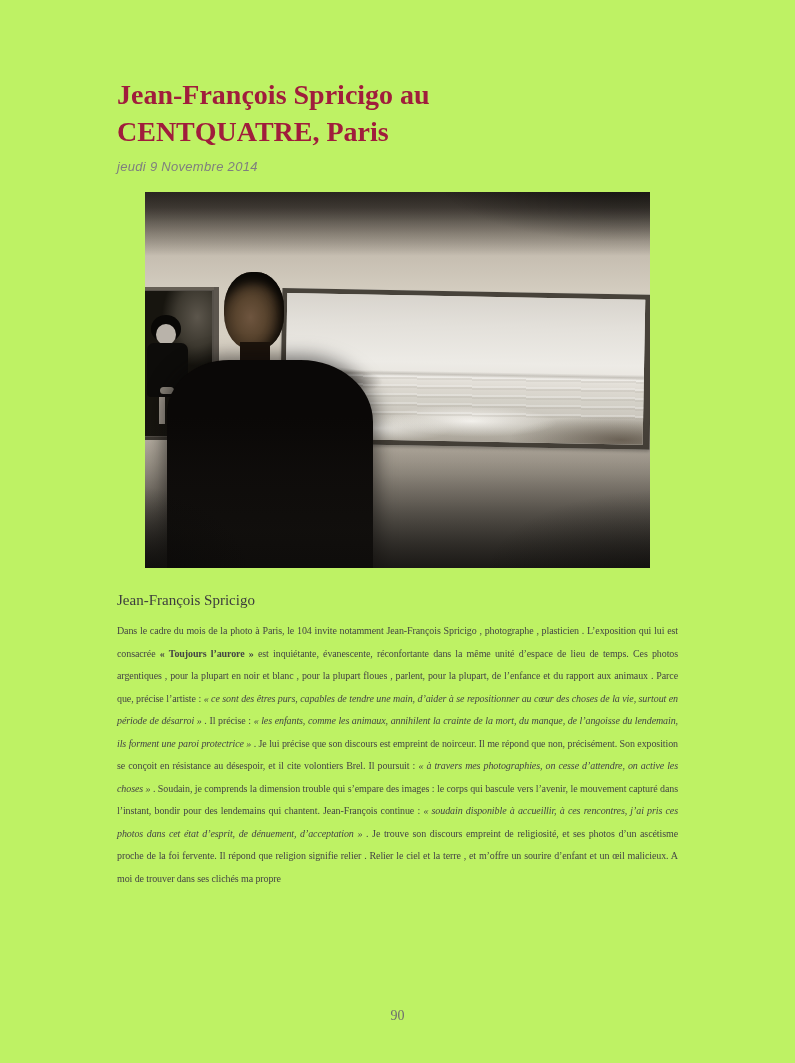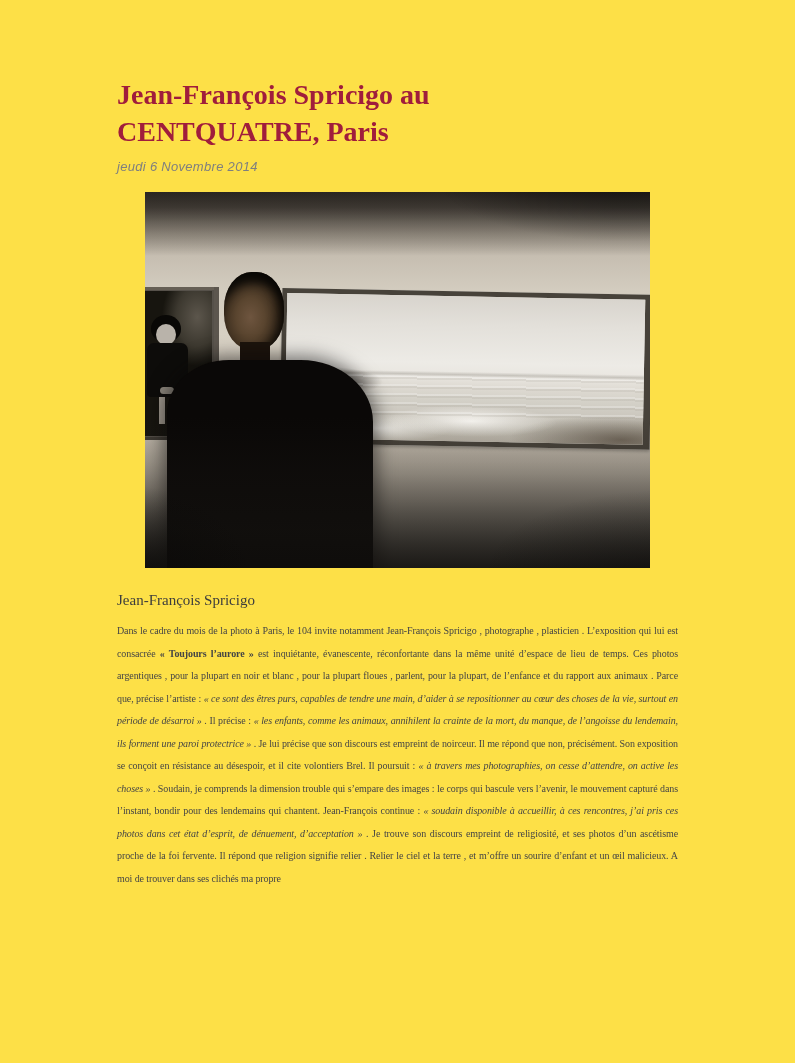--- a/index.html
+++ b/index.html
@@ -1,19 +1,19 @@
 <!DOCTYPE html>
 <html lang="fr"><head>
 <meta charset="utf-8">
 <style>
   html,body{margin:0;padding:0;background:#ffffff;}
   .page{
     position:relative;
     width:795px;height:1063px;
-    background:#fde047;
+    background:#bef264;
     overflow:hidden;
     font-family:"Liberation Serif", serif;
   }
 
   
   .title{
     position:absolute;left:117px;top:76px;width:520px;
     font-family:"Liberation Serif", serif;
     font-weight:bold;font-size:28px;line-height:37px;
     color:#a01d3c;margin:0;
@@ -130,21 +130,21 @@
     text-align:center;font-size:14px;color:#6e6e6e;
   }
 </style>
 </head>
 <body>
 
 <div class="page">
 
   <h1 class="title">Jean-François Spricigo au CENTQUATRE, Paris</h1>
 
-  <div class="date">jeudi 6 Novembre 2014</div>
+  <div class="date">jeudi 9 Novembre 2014</div>
 
   <div class="photo" title="Jean-François Spricigo posant devant deux photographies encadrées en noir et blanc : un portrait de fillette à gauche et un paysage marin panoramique à droite">
     <div class="frame-left">
       <div class="frame-left-inner">
         <div class="girl-hair"></div>
         <div class="girl-face"></div>
         <div class="girl-dress"></div>
         <div class="girl-hands"></div>
         <div class="girl-leg-a"></div>
         <div class="girl-leg-b"></div>
@@ -163,14 +163,15 @@
     </div>
 
     <div class="shade-top"></div>
     <div class="shade-bottom"></div>
   </div>
 
   <div class="caption">Jean-François Spricigo</div>
 
   <p class="body-text"><span class="run-normal">Dans le cadre du mois de la photo à Paris, le 104 invite notamment Jean-François Spricigo , photographe , plasticien . L’exposition qui lui est consacrée </span><span class="run-bold">« Toujours l’aurore »</span><span class="run-normal"> est inquiétante, évanescente, réconfortante dans la même unité d’espace de lieu de temps. Ces photos argentiques , pour la plupart en noir et blanc , pour la plupart floues , parlent, pour la plupart, de l’enfance et du rapport aux animaux . Parce que, précise l’artiste : </span><span class="run-italic">« ce sont des êtres purs, capables de tendre une main, d’aider à se repositionner au cœur des choses de la vie, surtout en période de désarroi »</span><span class="run-normal"> . Il précise : </span><span class="run-italic">« les enfants, comme les animaux, annihilent la crainte de la mort, du manque, de l’angoisse du lendemain, ils forment une paroi protectrice »</span><span class="run-normal"> . Je lui précise que son discours est empreint de noirceur. Il me répond que non, précisément. Son exposition se conçoit en résistance au désespoir, et il cite volontiers Brel. Il poursuit : </span><span class="run-italic">« à travers mes photographies, on cesse d’attendre, on active les choses »</span><span class="run-normal"> . Soudain, je comprends la dimension trouble qui s’empare des images : le corps qui bascule vers l’avenir, le mouvement capturé dans l’instant, bondir pour des lendemains qui chantent. Jean-François continue : </span><span class="run-italic">« soudain disponible à accueillir, à ces rencontres, j’ai pris ces photos dans cet état d’esprit, de dénuement, d’acceptation »</span><span class="run-normal"> . Je trouve son discours empreint de religiosité, et ses photos d’un ascétisme proche de la foi fervente. Il répond que religion signifie relier . Relier le ciel et la terre , et m’offre un sourire d’enfant et un œil malicieux. A moi de trouver dans ses clichés ma propre</span></p>
 
+  <div class="page-number">90</div>
 
 </div>
 
 </body></html>

